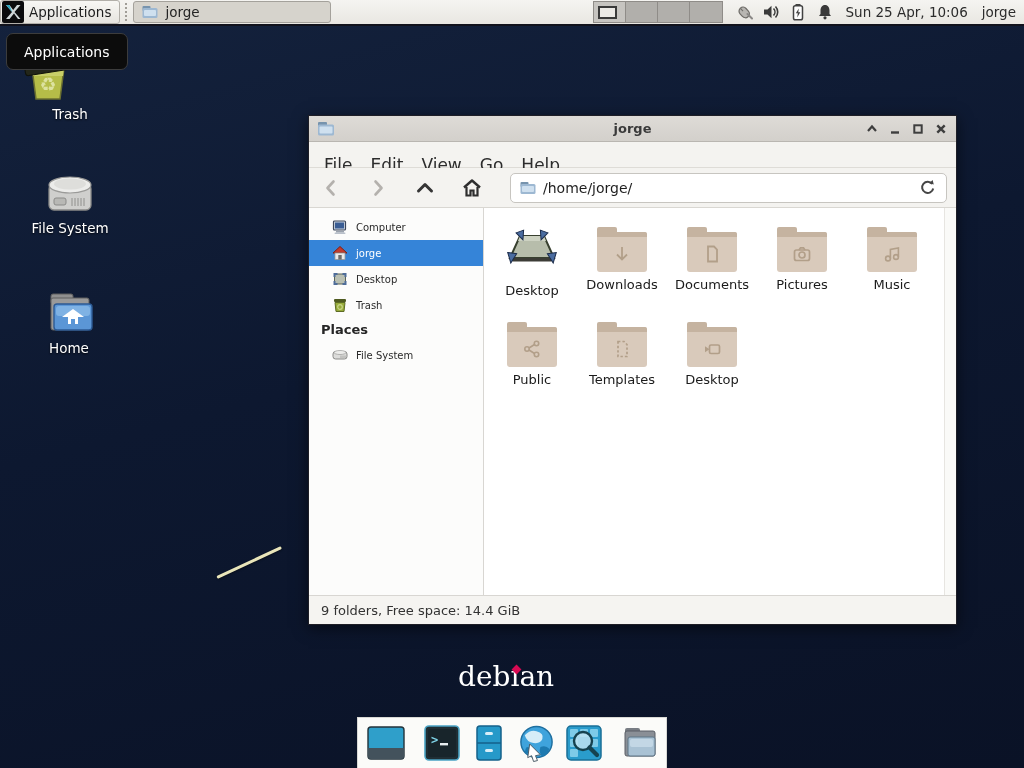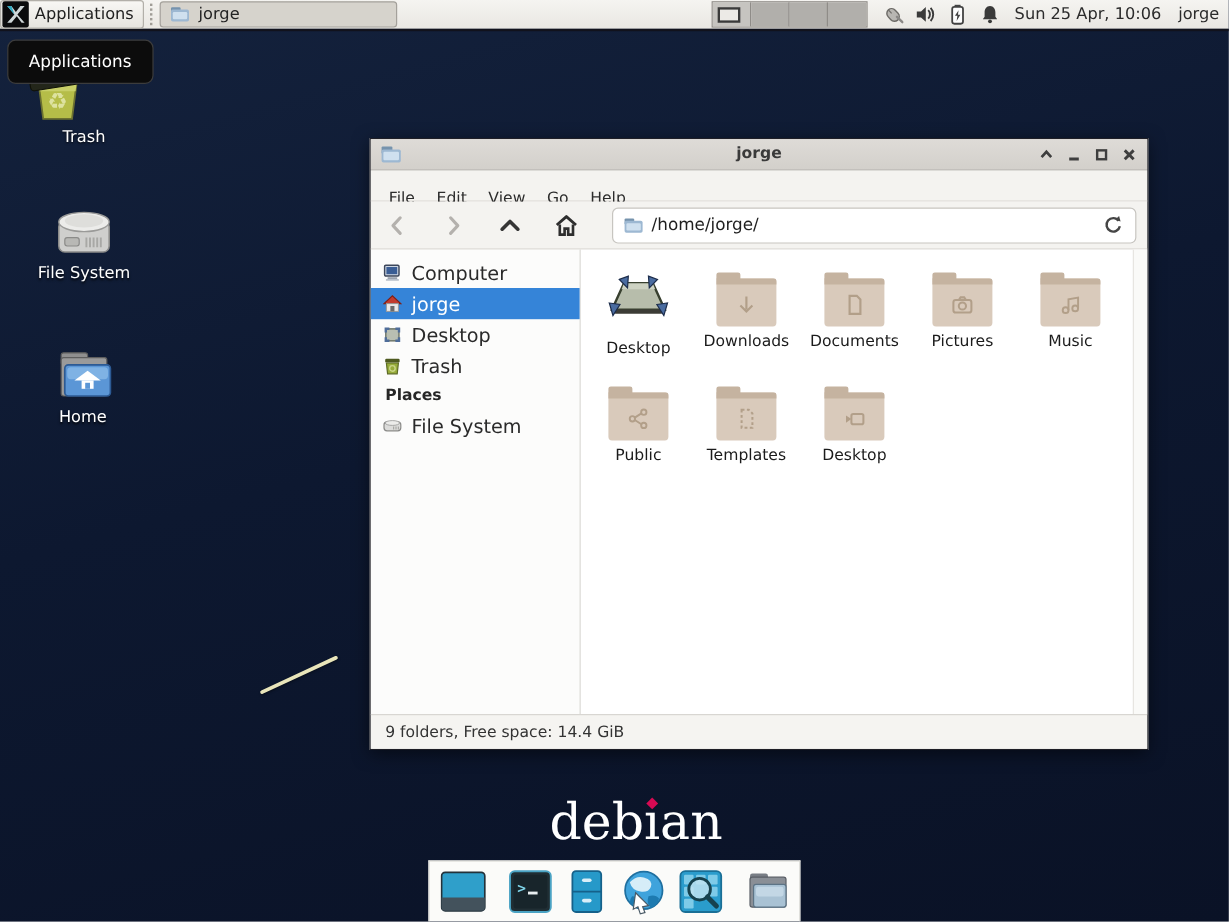--- a/index.html
+++ b/index.html
@@ -97,21 +97,21 @@
     font-size:13px; font-weight:bold; color:#3a3a3a; pointer-events:none;
   }
   .win-controls { margin-left:auto; display:flex; gap:9px; z-index:2; }
   .win-btn { width:14px; height:14px; display:flex; align-items:center; justify-content:center; }
 
   .menubar {
     height:26px; flex:0 0 26px; background:#f4f3f0;
     border-bottom:1px solid #dedcd7;
     display:flex; align-items:center; padding:0 8px; gap:4px;
   }
-  .menu-item { font-size:13px; color:#2c2c2c; padding:2px 7px;margin-top:21px; }
+  .menu-item { font-size:17px; color:#2c2c2c; padding:2px 7px;margin-top:21px; }
   .mn { text-decoration:underline; text-underline-offset:2px; }
 
   .toolbar {
     height:40px; flex:0 0 40px; background:#f4f3f0;
     border-bottom:1px solid #d9d7d2;
     display:flex; align-items:center; padding:0 9px; gap:21px;
   }
   .nav-btn { width:26px; height:26px; display:flex; align-items:center; justify-content:center; }
   .path-entry {
     flex:1; height:30px; margin-left:4px;
@@ -122,21 +122,21 @@
   .reload-btn { width:20px; height:20px; display:flex; align-items:center; justify-content:center; }
 
   .win-body { flex:1; display:flex; min-height:0; }
   .sidebar {
     width:175px; flex:0 0 175px; background:#fcfcfb;
     border-right:1px solid #d8d6d2; padding-top:6px;
   }
   .side-header { font-size:13px; font-weight:bold; color:#262626; padding:4px 12px 5px; }
   .side-row {
     height:26px; display:flex; align-items:center; gap:8px;
-    padding-left:10px; font-size:16px; color:#2a2a2a;
+    padding-left:23px; font-size:10px; color:#2a2a2a;
   }
   .side-row.selected { background:#3584d8; color:#fff; }
   .side-row .sicon { width:16px; height:16px; flex:0 0 16px; }
 
   .files-area { flex:1; background:#fff; position:relative; padding:14px 0 0 3px; }
   .files-grid {
     display:grid; grid-template-columns:repeat(5,90px);
     grid-auto-rows:95px; justify-items:center;
   }
   .file-item { width:88px; text-align:center; padding-top:2px; }
@@ -166,21 +166,21 @@
     height:29px; flex:0 0 29px; background:#f5f4f1;
     border-top:1px solid #d8d6d2;
     display:flex; align-items:center; padding-left:12px;
     font-size:13px; color:#333;
   }
 
   
   .debian-logo {
     position:absolute; left:458px; top:660px;
     font-family:"DejaVu Serif","Liberation Serif",serif;
-    font-size:42px; color:#fff; display:flex; align-items:center;
+    font-size:28px; color:#fff; display:flex; align-items:center;
   }
   .debian-logo .i-wrap { position:relative; }
   .debian-logo .i-wrap::before {
     content:""; position:absolute; left:3px; top:6px;
     width:7px; height:7px; background:#d70a53; transform:rotate(45deg);
   }
 
   
   .dock {
     position:absolute; left:357px; top:717px; width:310px; height:51px;

